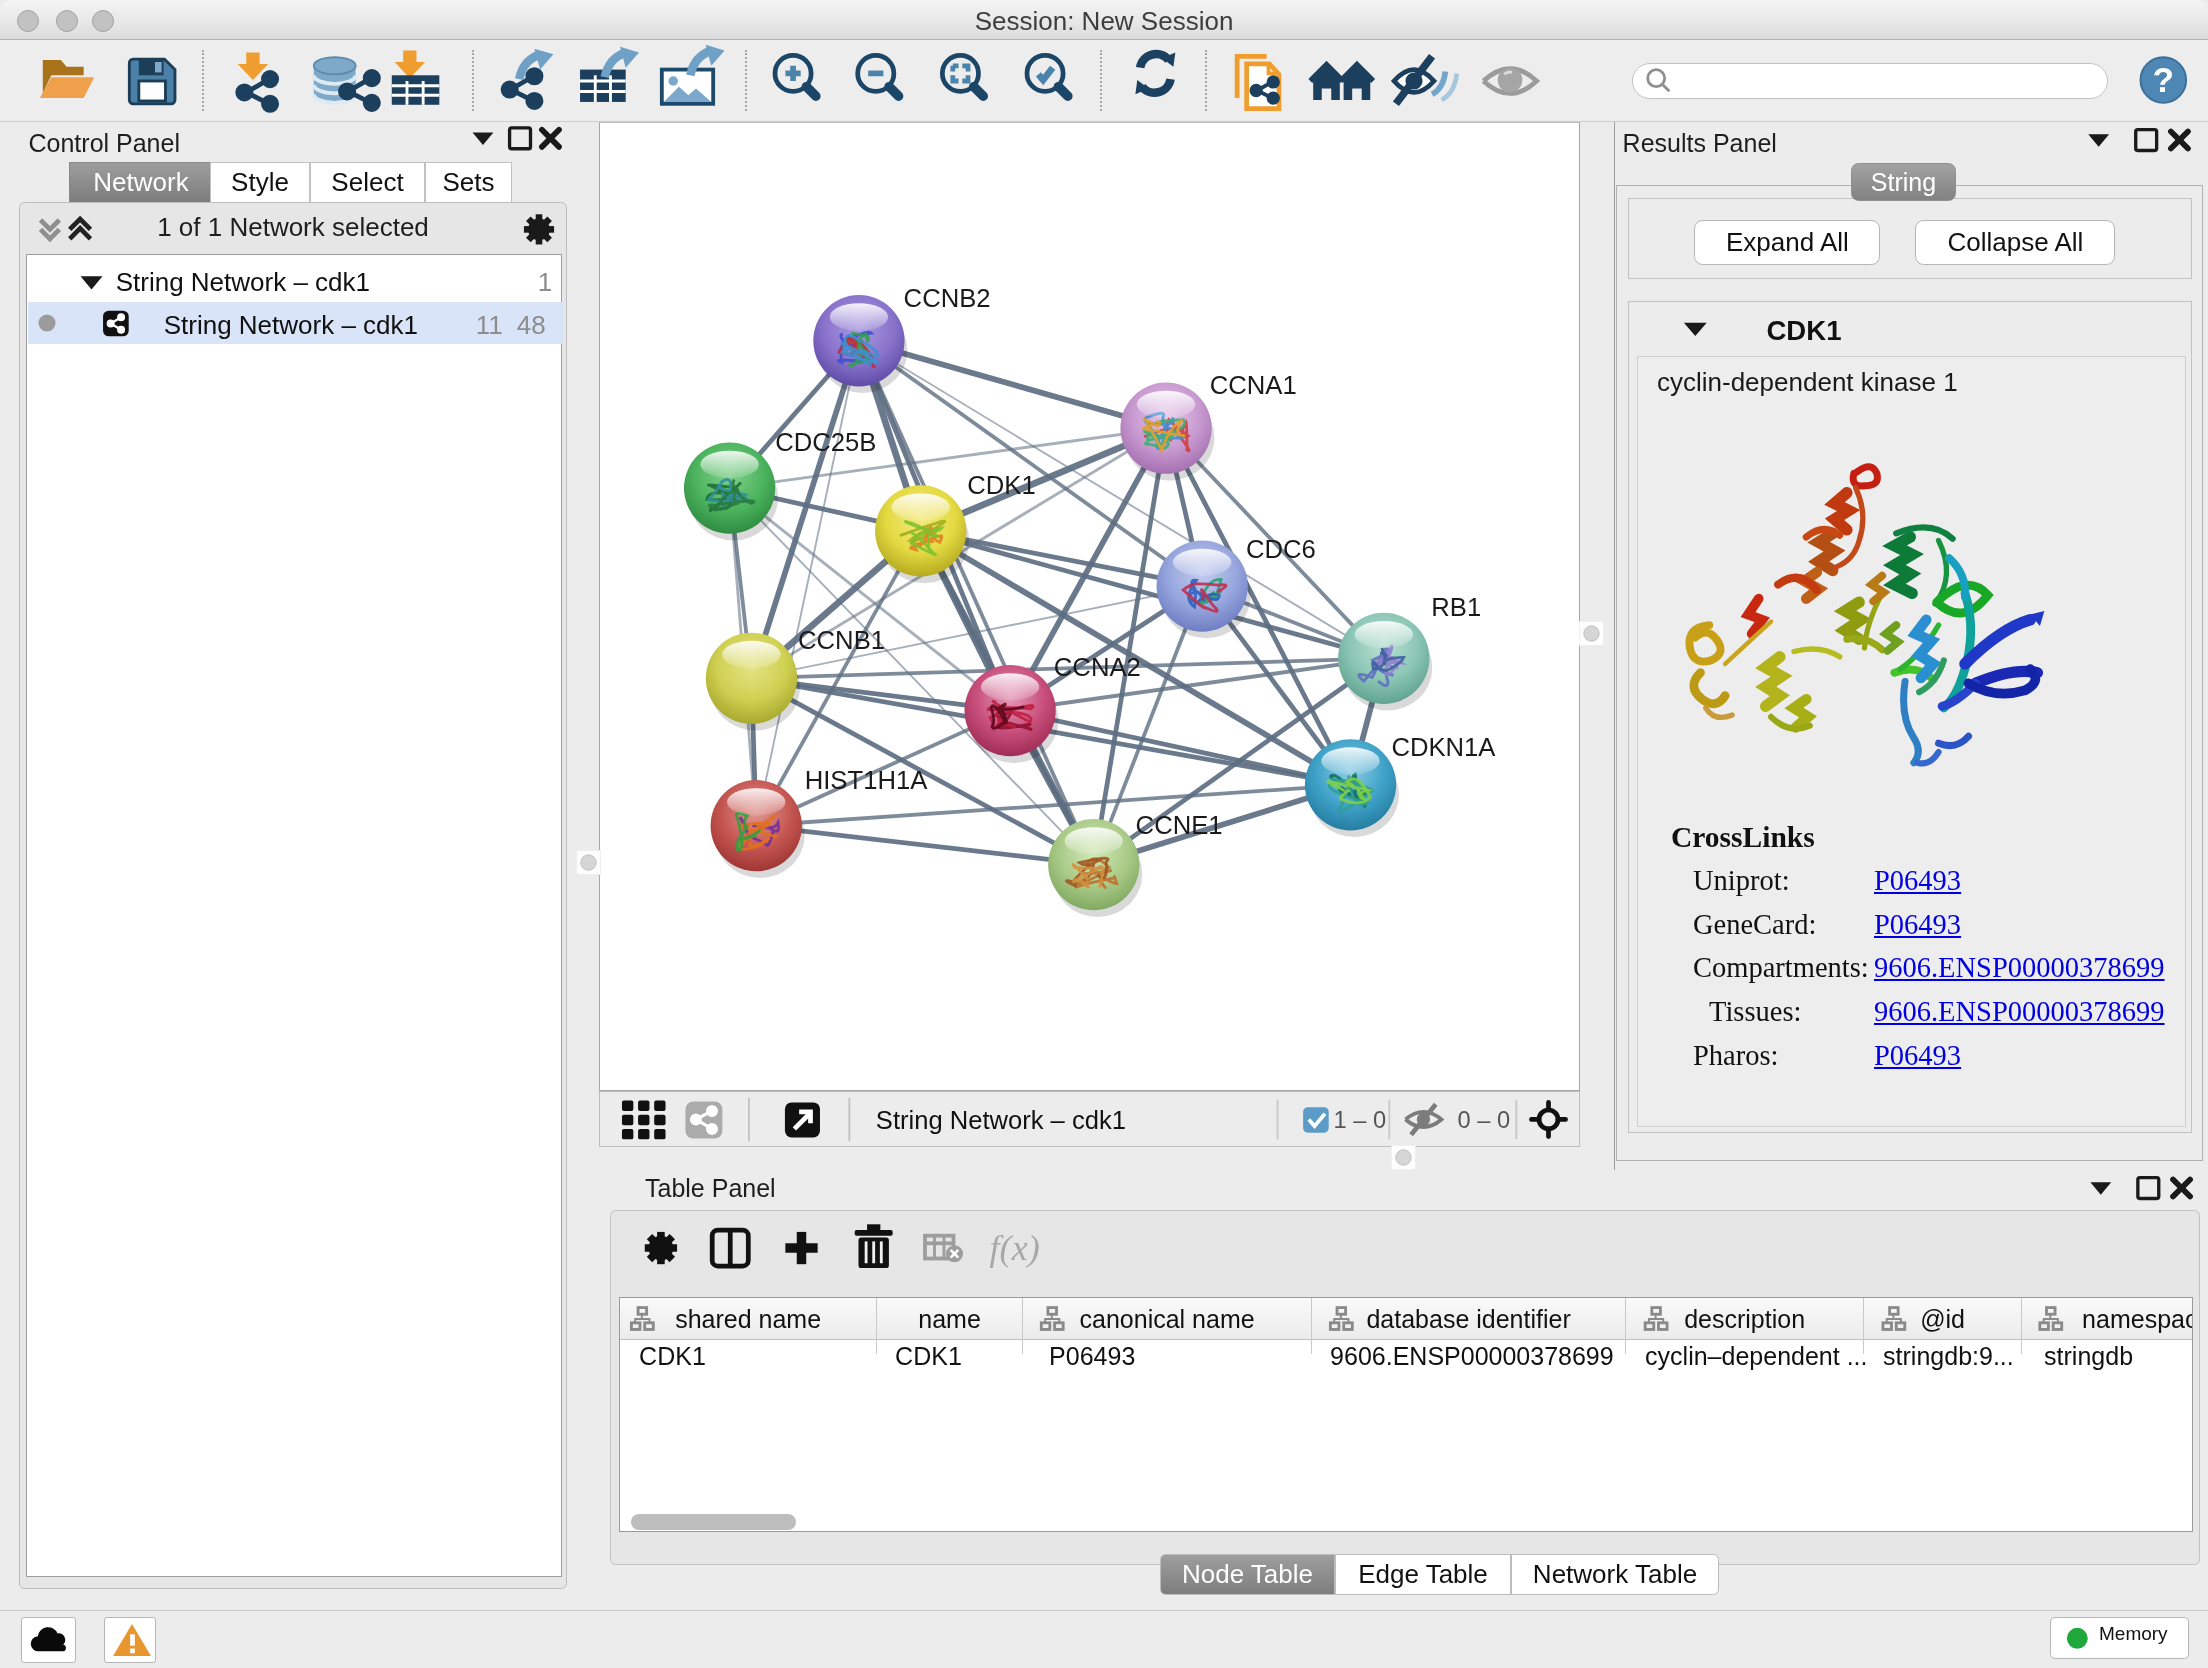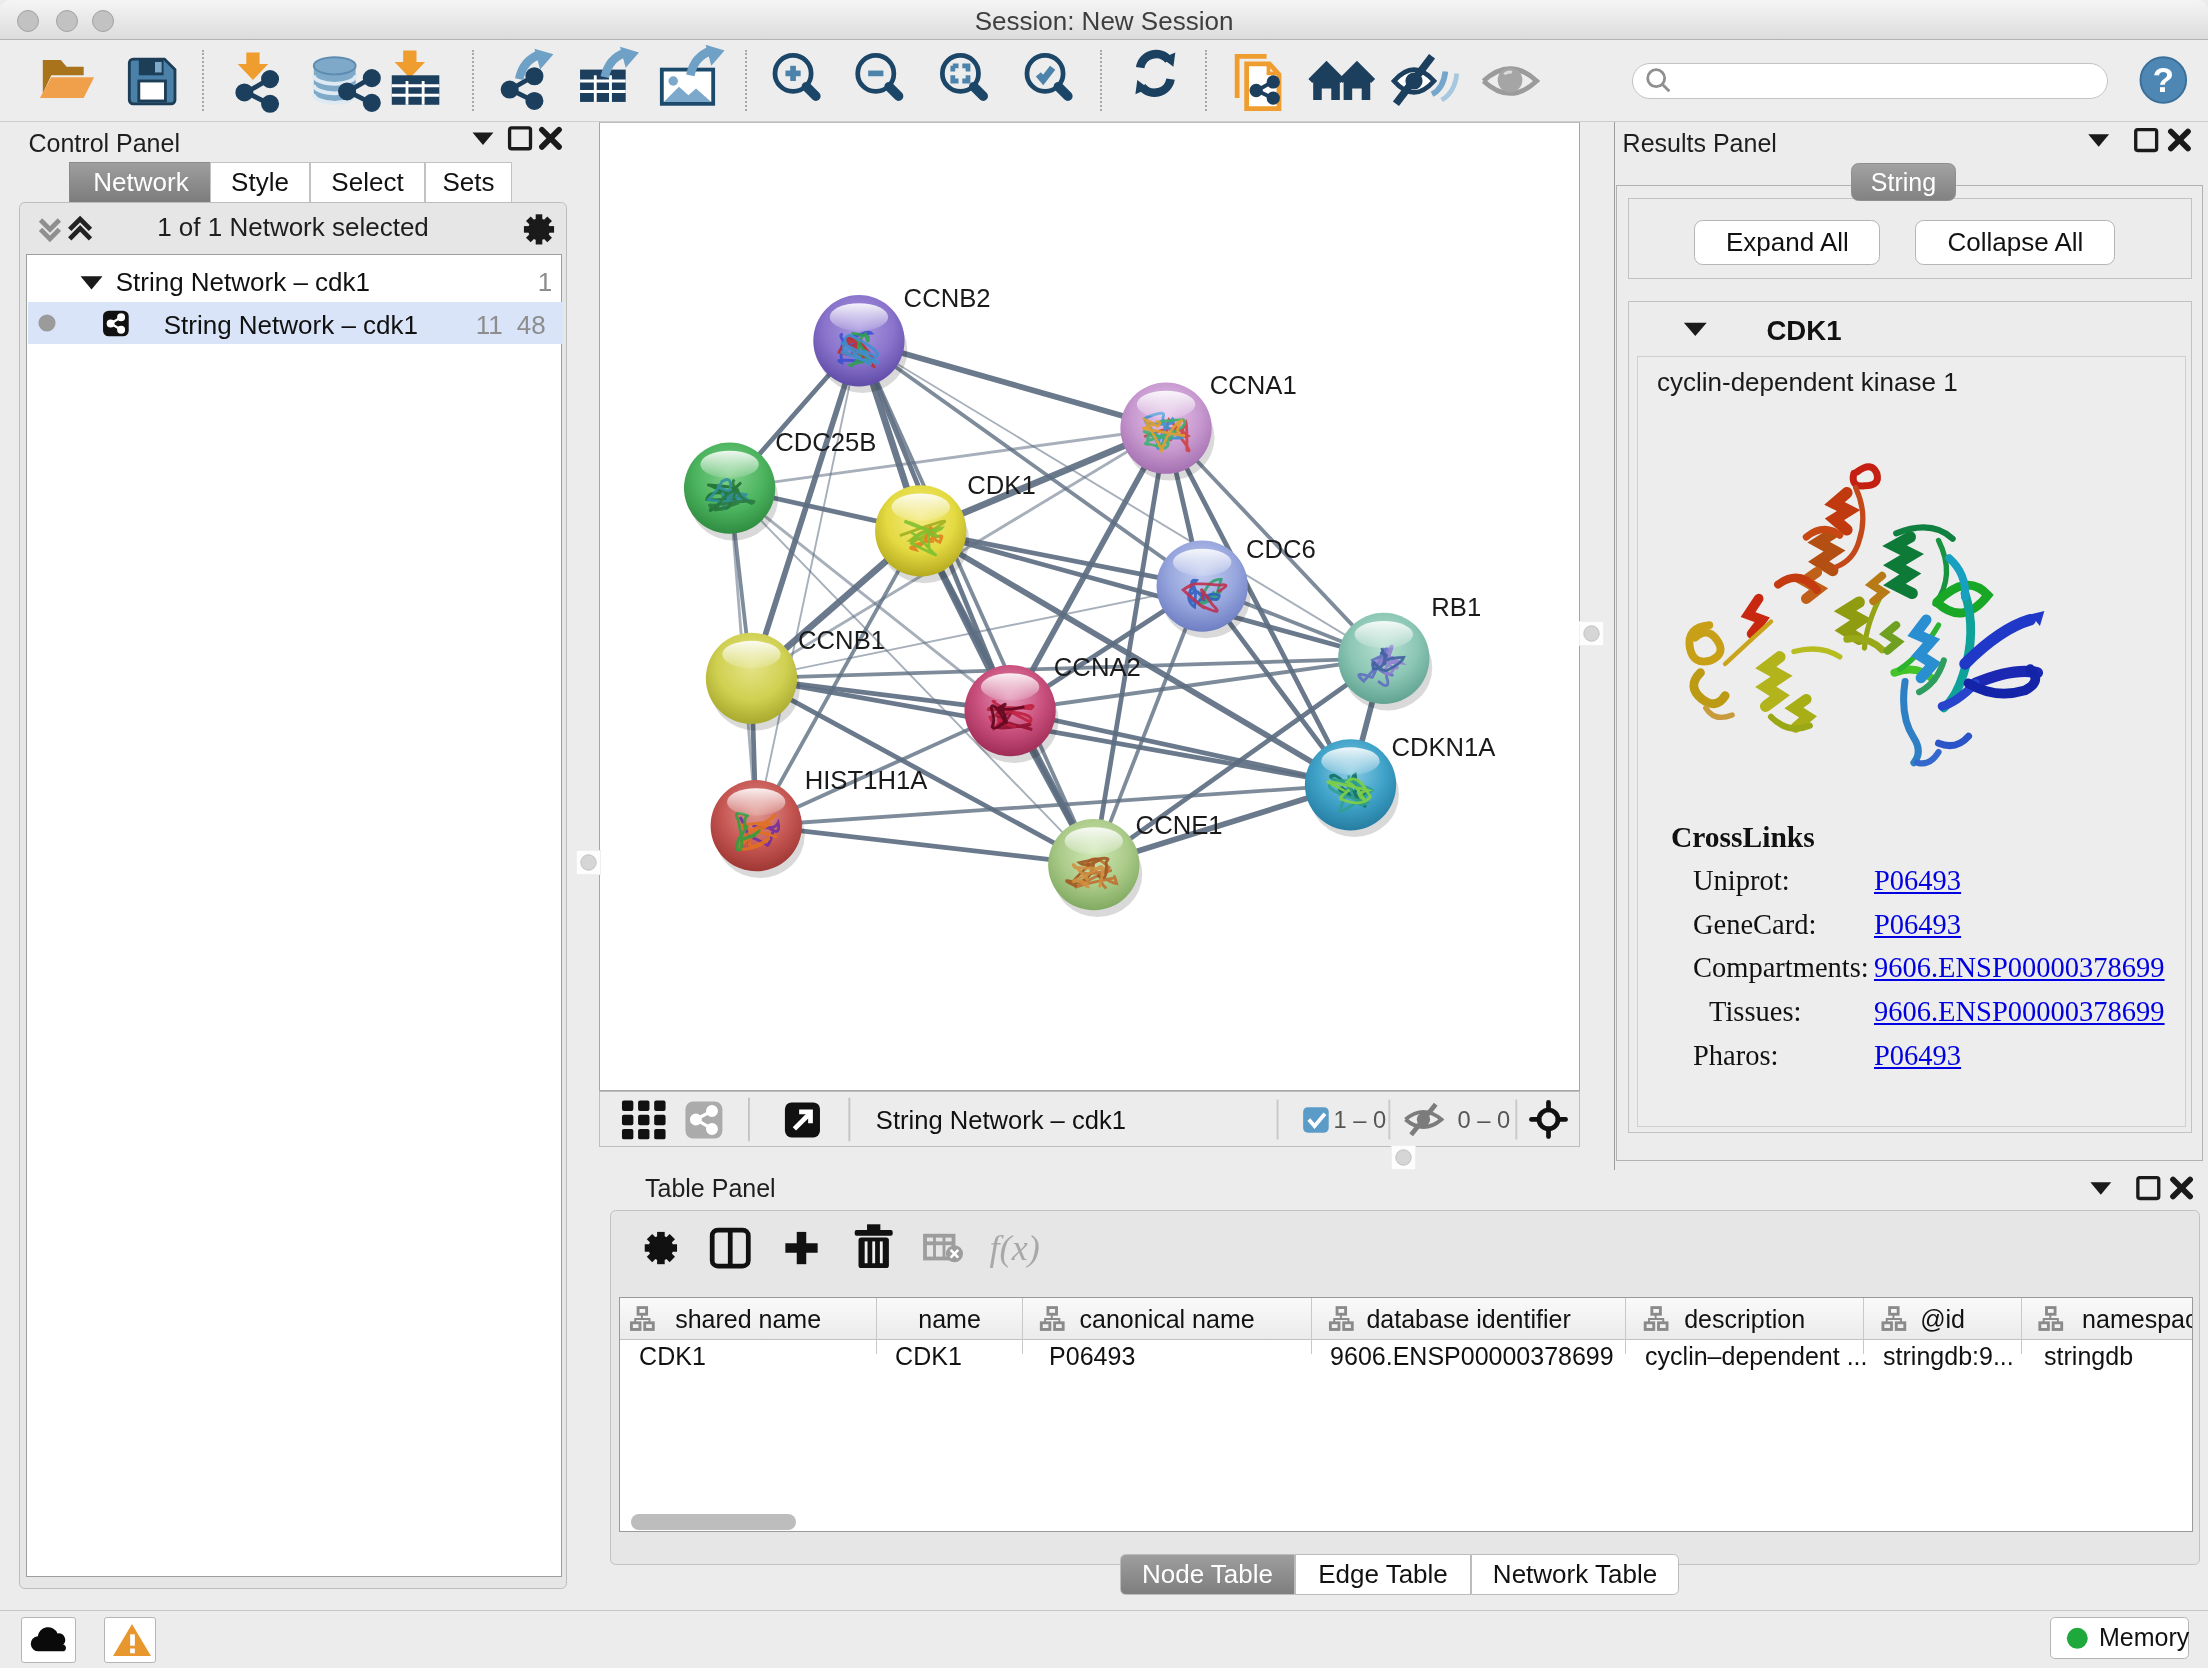--- a/index.html
+++ b/index.html
@@ -69,21 +69,21 @@
 #tp-box { position:absolute; left:10.5px; top:40px; width:1590px; height:355px;
   background:#e6e6e6; border:1px solid #c2c2c2; border-radius:5.7px; }
 #tp-table { position:absolute; left:8.6px; top:86px; width:1574px; height:235px; overflow:hidden;
   background:#fff; border:1px solid #9a9a9a; }
 #tp-header { position:absolute; left:0; top:0; width:1572px; height:42px;
   background:linear-gradient(#fafafa,#ebebeb); border-bottom:1px solid #c2c2c2; }
 .th { position:absolute; top:0; height:56px; font-size:25px; color:#111; text-align:center; line-height:42px;
   border-right:1px solid #c9c9c9; }
 .td { position:absolute; top:44px; height:38px; font-size:25px; color:#111; }
 .ttab { position:absolute; top:384px; height:41px; background:#fff; border:1px solid #bcbcbc;
-  font-size:26px; color:#111; text-align:center; line-height:39px; }
+  font-size:26px; color:#111; text-align:center; line-height:39px;margin-left:40px; }
 .ttab.sel { background:linear-gradient(#9e9e9e,#7e7e7e); color:#fff; }
 </style>
 </head>
 <body>
 
 <div id="titlebar">
   <div class="tl" style="left:17px;"></div>
   <div class="tl" style="left:56px;"></div>
   <div class="tl" style="left:92px;"></div>
   <div id="title-text">Session: New Session</div>
@@ -792,21 +792,21 @@
   <div class="ttab sel" style="left:521px; width:175px; border-radius:5.7px 0 0 5.7px;">Node Table</div>
   <div class="ttab" style="left:696px; width:176px;">Edge Table</div>
   <div class="ttab" style="left:872px; width:208px; border-radius:0 5.7px 5.7px 0;">Network Table</div>
 </div>
 
 <div id="statusbar">
   <div class="wbtn" style="left:2050px; top:5.7px; width:139px; height:42px; border-radius:4.8px;">
     <svg width="28.5" height="28.5" style="position:absolute;left:13.3px;top:7.6px;" viewBox="0 0 30 30">
         <circle cx="14" cy="14" r="11" fill="#1fa83c"></circle>
       </svg>
-    <span style="position:absolute;left:48px;top:5.7px;font-size:25px;">Memory</span>
+    <span style="position:absolute;left:48px;top:5.7px;font-size:19px;">Memory</span>
   </div>
   <div class="wbtn" style="left:21px; top:5.7px; width:55px; height:46px; border-radius:2.9px;">
     <svg width="42" height="30" style="position:absolute;left:6.7px;top:7.6px;" viewBox="0 0 44 32">
       <path d="M10,28 a8,8 0 0 1 -1,-16 a11,11 0 0 1 21,-3 a7,7 0 0 1 6,12 l1,0 a4,4 0 0 1 0,7 z" fill="#0a0a0a"></path>
     </svg>
   </div>
   <div class="wbtn" style="left:104px; top:5.7px; width:52px; height:46px; border-radius:2.9px;">
     <svg width="42" height="36" style="position:absolute;left:5.7px;top:4.8px;" viewBox="0 0 44 38">
       <path d="M22,2 L42,36 L2,36 Z" fill="#e8962e"></path>
       <rect x="20" y="13" width="5" height="12" fill="#fff"></rect>

